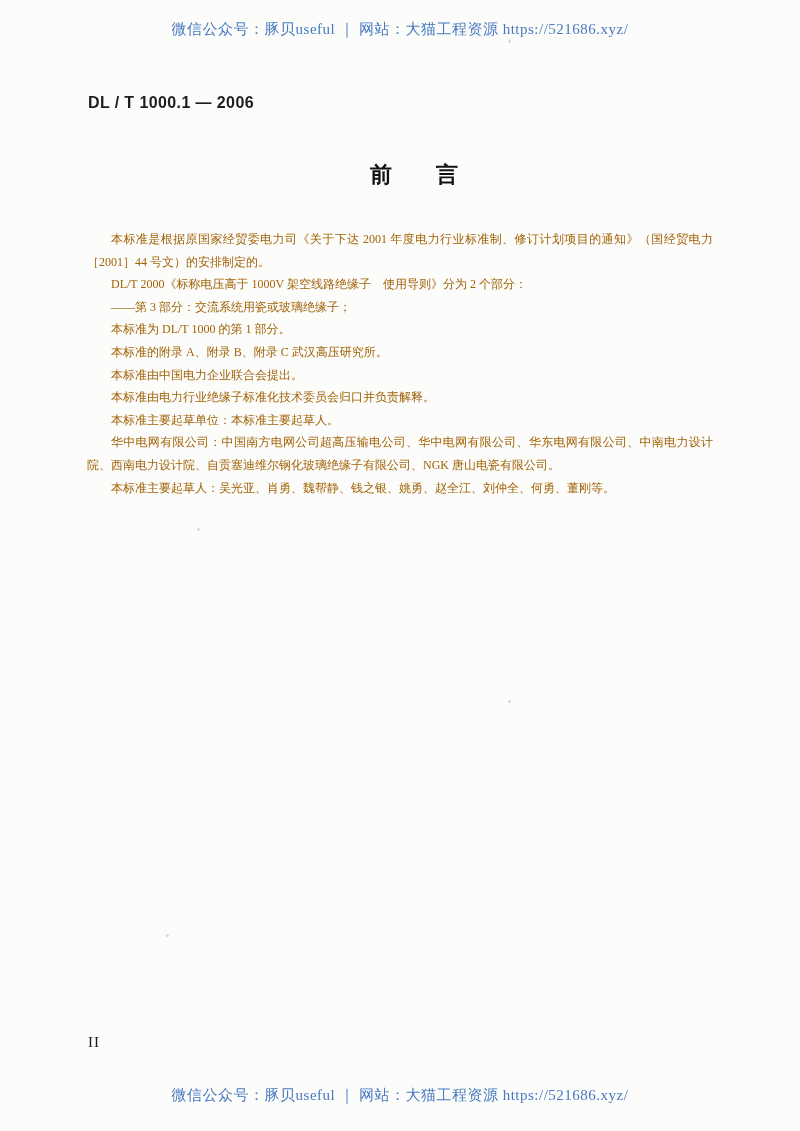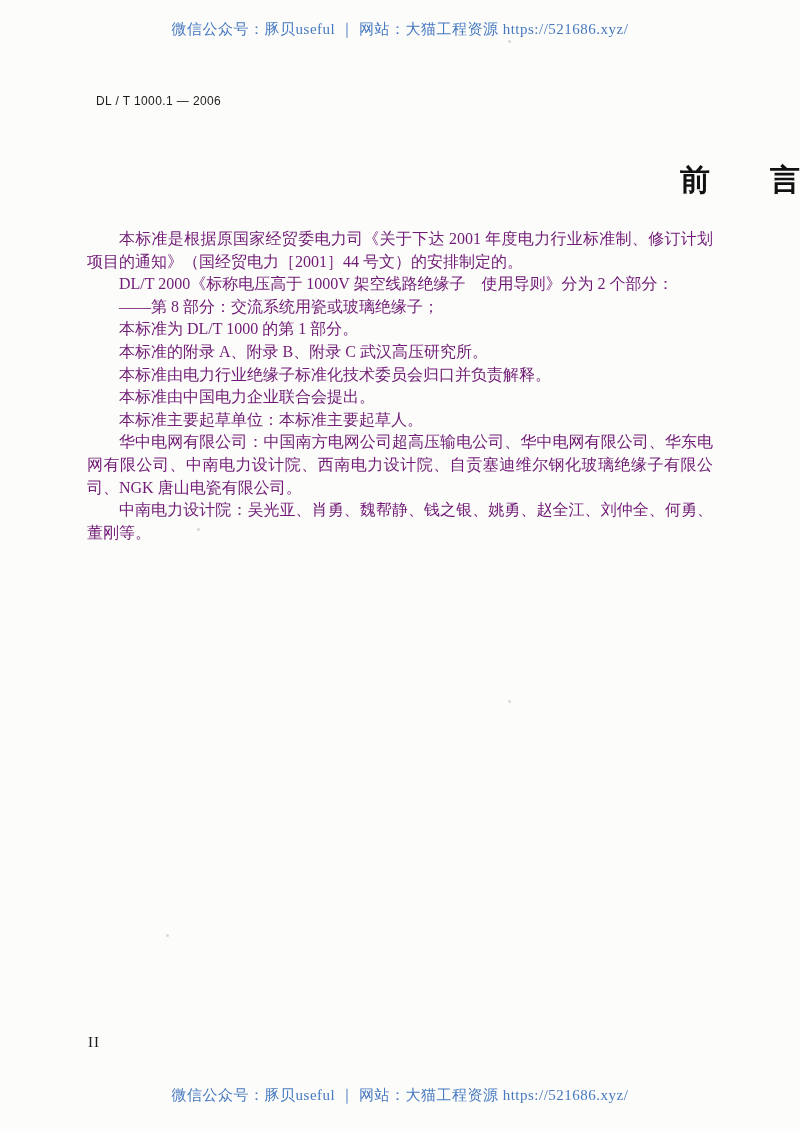--- a/index.html
+++ b/index.html
@@ -23,49 +23,49 @@
     right: 0;
     text-align: center;
     font-size: 15px;
     letter-spacing: 0.5px;
     font-family: "Liberation Serif", "DejaVu Serif", serif;
   }
   .watermark-top { top: 20px; }
   .watermark-bottom { top: 1086px; }
   .doc-number {
     position: absolute;
-    left: 96px;
+    left: 88px;
     top: 94px;
     font-family: "Liberation Sans", "DejaVu Sans", sans-serif;
-    font-weight: normal;
-    font-size: 12px;
+    font-weight: bold;
+    font-size: 16px;
     letter-spacing: 0.4px;
   }
   .fore-title {
     position: absolute;
     top: 160px;
     left: 0;
     right: 0;
     margin: 0;
-    text-align: right;
+    text-align: center;
     font-family: "Liberation Sans", "DejaVu Sans", sans-serif;
     font-weight: bold;
-    font-size: 30px;
+    font-size: 22px;
     color: #111;
     padding-left: 28px;
   }
   .body-text {
     position: absolute;
     left: 87px;
     top: 228px;
     width: 626px;
-    font-size: 16px;
+    font-size: 12px;
     line-height: 22.6px;
     text-align: justify;
-    color: #701a75;
+    color: #a16207;
   }
   .body-text p {
     margin: 0;
     text-indent: 2em;
   }
   .page-number {
     position: absolute;
     left: 88px;
     top: 1034px;
     font-size: 15px;
@@ -89,28 +89,28 @@
 
   <div class="watermark watermark-top" style="color: rgb(70, 121, 192);">微信公众号：豚贝useful ｜ 网站：大猫工程资源 https://521686.xyz/</div>
 
   <div class="doc-number">DL / T 1000.1 — 2006</div>
 
   <h1 class="fore-title">前　　言</h1>
 
   <div class="body-text">
     <p>本标准是根据原国家经贸委电力司《关于下达 2001 年度电力行业标准制、修订计划项目的通知》（国经贸电力［2001］44 号文）的安排制定的。</p>
     <p>DL/T 2000《标称电压高于 1000V 架空线路绝缘子　使用导则》分为 2 个部分：</p>
-    <p>——第 8 部分：交流系统用瓷或玻璃绝缘子；</p>
+    <p>——第 3 部分：交流系统用瓷或玻璃绝缘子；</p>
     <p>本标准为 DL/T 1000 的第 1 部分。</p>
     <p>本标准的附录 A、附录 B、附录 C 武汉高压研究所。</p>
+    <p>本标准由中国电力企业联合会提出。</p>
     <p>本标准由电力行业绝缘子标准化技术委员会归口并负责解释。</p>
-    <p>本标准由中国电力企业联合会提出。</p>
     <p>本标准主要起草单位：本标准主要起草人。</p>
     <p>华中电网有限公司：中国南方电网公司超高压输电公司、华中电网有限公司、华东电网有限公司、中南电力设计院、西南电力设计院、自贡塞迪维尔钢化玻璃绝缘子有限公司、NGK 唐山电瓷有限公司。</p>
-    <p>中南电力设计院：吴光亚、肖勇、魏帮静、钱之银、姚勇、赵全江、刘仲全、何勇、董刚等。</p>
+    <p>本标准主要起草人：吴光亚、肖勇、魏帮静、钱之银、姚勇、赵全江、刘仲全、何勇、董刚等。</p>
   </div>
 
   <div class="page-number">II</div>
 
   <div class="watermark watermark-bottom" style="color: rgb(70, 121, 192);">微信公众号：豚贝useful ｜ 网站：大猫工程资源 https://521686.xyz/</div>
 
   <div class="speck" style="left:508px; top:40px;"></div>
   <div class="speck" style="left:166px; top:934px;"></div>
   <div class="speck" style="left:508px; top:700px;"></div>
   <div class="speck" style="left:197px; top:528px;"></div>

